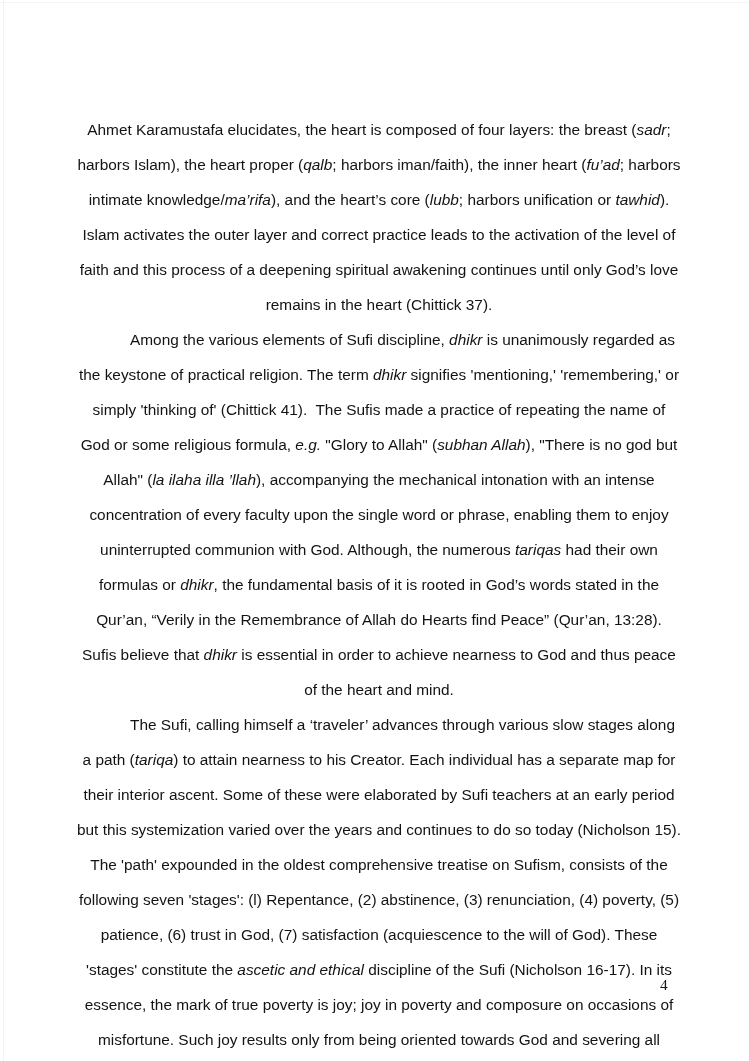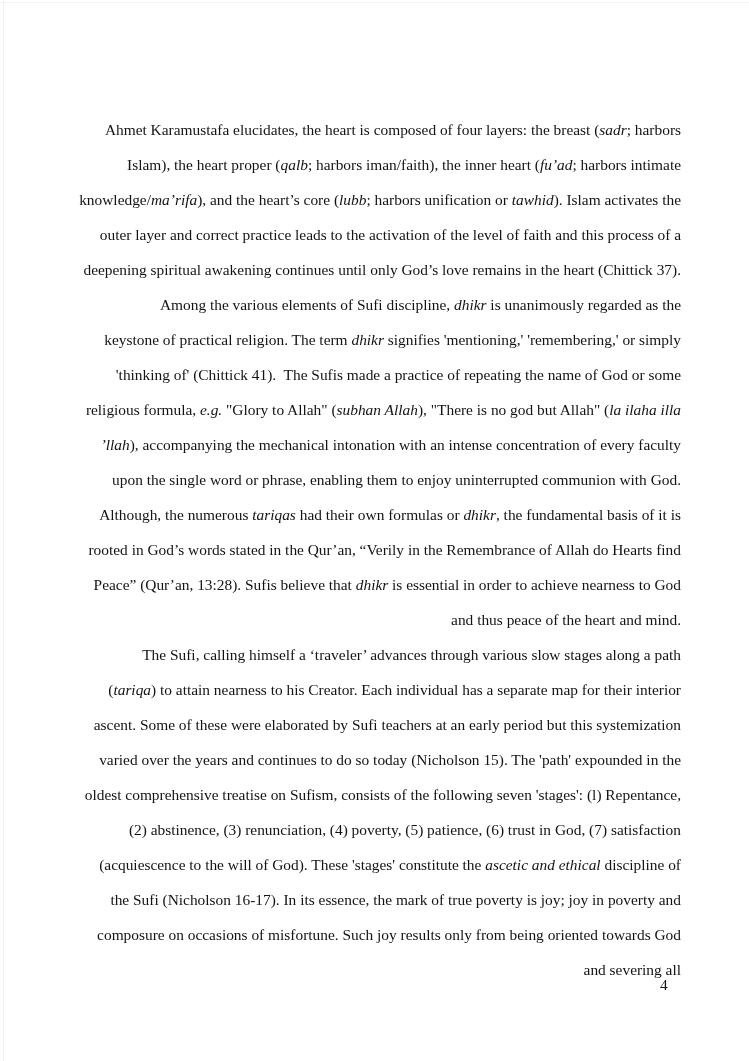--- a/index.html
+++ b/index.html
@@ -30,25 +30,25 @@
     top: 2px;
     width: 749px;
     height: 1px;
     background: #f4f4f4;
   }
   .text-body {
     position: absolute;
     left: 77px;
     top: 112px;
     width: 604px;
-    font-family: Liberation Serif, serif;
+    font-family: Liberation Sans, sans-serif;
     font-size: 15.4px;
     line-height: 35px;
     color: #131313;
-    text-align: right;
+    text-align: center;
     -webkit-font-smoothing: antialiased;
   }
   .para {
     margin: 0;
     padding: 0;
     text-indent: 0;
     white-space: pre-wrap;
   }
   .para.indented {
     text-indent: 47px;

